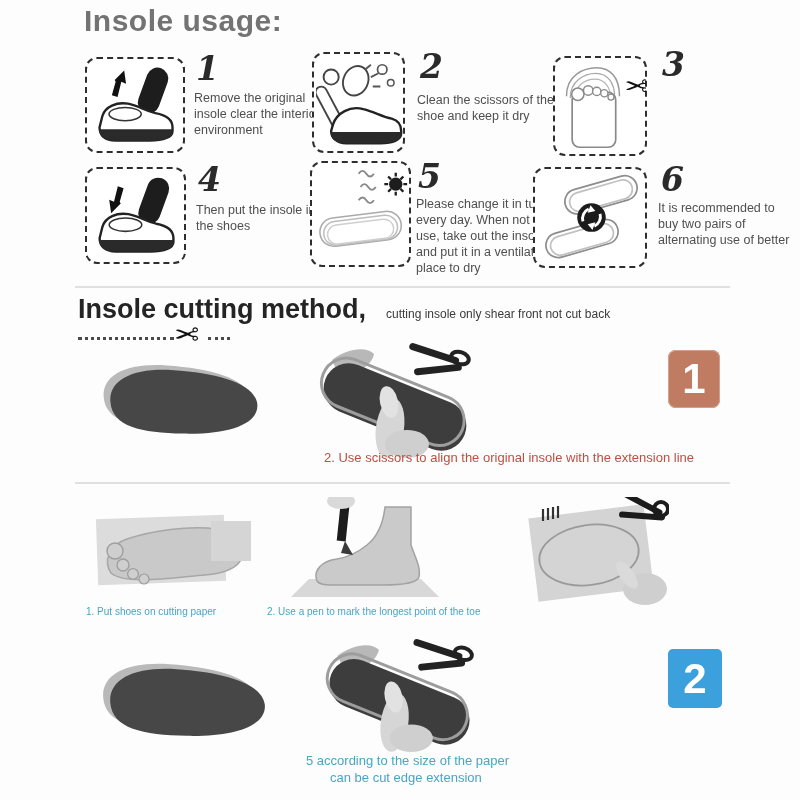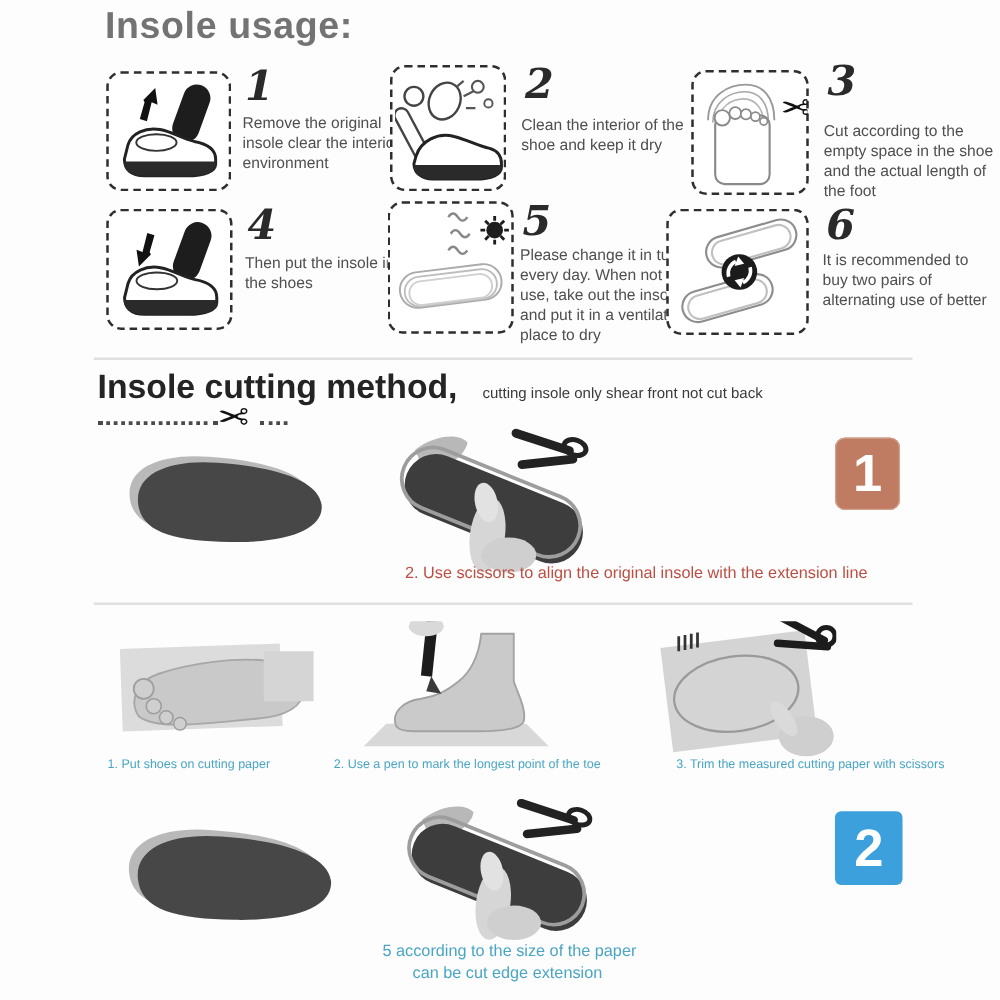--- a/index.html
+++ b/index.html
@@ -69,38 +69,37 @@
       <circle cx="70" cy="14" r="5" fill="none" stroke="#555" stroke-width="1.8"></circle>
       <circle cx="79" cy="28" r="3.5" fill="none" stroke="#555" stroke-width="1.6"></circle>
       <rect x="8" y="30" width="12" height="48" rx="6" transform="rotate(-28 14 54)" fill="#fff" stroke="#444" stroke-width="2"></rect>
       <ellipse cx="42" cy="26" rx="13" ry="16" fill="#fff" stroke="#444" stroke-width="2" transform="rotate(24 42 26)"></ellipse>
       <path d="M52,14 l6,-5 M58,22 l8,-4 M60,32 l8,0" stroke="#555" stroke-width="2" fill="none"></path>
       <path d="M18,72 C22,60 36,52 50,56 C62,59 70,64 80,66 C87,68 90,73 90,79 L90,82 C90,88 82,92 68,92 L32,92 C22,92 16,86 16,79 Z" fill="#fff" stroke="#222" stroke-width="2.5"></path>
       <path d="M16,80 L90,80 L90,83 C90,88 82,92 68,92 L32,92 C22,92 16,88 16,83 Z" fill="#2a2a2a"></path>
     </svg>
   </div>
   <div class="abs step-num" style="left:420px; top:50px;">2</div>
-  <div class="abs step-text" style="left:417px; top:92px; width:140px;">Clean the interior of the shoe and keep it dry</div>
+  <div class="abs step-text" style="left:417px; top:92px; width:140px;">Clean the scissors of the shoe and keep it dry</div>
 
   <div class="abs step-box" style="left:553px; top:56px; width:94px; height:100px;">
     <svg viewBox="0 0 94 100" width="89" height="95" style="margin:2px;">
       <path d="M10,38 C10,16 28,8 42,8 C56,8 66,18 66,38" fill="none" stroke="#9a9a9a" stroke-width="1.6"></path>
       <path d="M14,40 C14,22 29,14 41,14 C53,14 61,23 61,40" fill="none" stroke="#a8a8a8" stroke-width="1.4"></path>
       <path d="M18,42 C18,27 30,20 40,20 C50,20 57,28 57,42" fill="none" stroke="#b5b5b5" stroke-width="1.3"></path>
       <rect x="16" y="34" width="46" height="58" rx="8" fill="#fff" stroke="#8a8a8a" stroke-width="1.8"></rect>
       <circle cx="22" cy="36" r="6.5" fill="#fff" stroke="#8a8a8a" stroke-width="1.6"></circle>
       <circle cx="33" cy="32" r="5" fill="#fff" stroke="#8a8a8a" stroke-width="1.5"></circle>
       <circle cx="42" cy="33" r="4.4" fill="#fff" stroke="#8a8a8a" stroke-width="1.5"></circle>
       <circle cx="50" cy="35" r="3.8" fill="#fff" stroke="#8a8a8a" stroke-width="1.4"></circle>
       <circle cx="57" cy="39" r="3.2" fill="#fff" stroke="#8a8a8a" stroke-width="1.4"></circle>
       <text x="84" y="38" font-size="30" fill="#111" text-anchor="middle" transform="scale(-1,1) translate(-168,0)">✂</text>
     </svg>
   </div>
   <div class="abs step-num" style="left:662px; top:48px;">3</div>
-  <div class="abs step-text" style="left:659px; top:97px; width:140px;">Cut according to the empty space in the shoe and the actual length of the foot</div>
 
   <div class="abs step-box" style="left:85px; top:167px; width:101px; height:97px;">
     <svg viewBox="0 0 100 96" width="96" height="92" style="margin:2px;">
       <rect x="56" y="6" width="23" height="50" rx="11.5" transform="rotate(20 67 31)" fill="#1d1d1d"></rect>
       <path d="M14,58 C17,48 29,43 41,45 C52,47 58,52 70,55 C81,57 88,62 88,70 L88,74 C88,80 79,84 64,84 L28,84 C16,84 11,78 11,70 Z" fill="#fff" stroke="#222" stroke-width="2.5"></path>
       <path d="M11,72 L88,72 L88,76 C88,81 79,84 64,84 L28,84 C16,84 11,79 11,74 Z" fill="#2a2a2a"></path>
       <ellipse cx="38" cy="56" rx="17" ry="7" fill="#fff" stroke="#333" stroke-width="1.6"></ellipse>
       <polygon points="33,34 23,44 21,30 26,32 30,16 36,18 32,32" fill="#111"></polygon>
     </svg>
   </div>
@@ -226,21 +225,20 @@
       <circle cx="134" cy="12" r="7" fill="none" stroke="#1c1c1c" stroke-width="4"></circle>
     </g>
     <g>
       <ellipse cx="118" cy="92" rx="22" ry="16" fill="#cfcfcf"></ellipse>
       <ellipse cx="100" cy="78" rx="7" ry="16" fill="#dadada" transform="rotate(-35 100 78)"></ellipse>
     </g>
   </svg>
 
   <div class="abs caption-teal" style="left:86px; top:606px;">1. Put shoes on cutting paper</div>
   <div class="abs caption-teal" style="left:267px; top:606px;">2. Use a pen to mark the longest point of the toe</div>
-  <div class="abs caption-teal" style="left:541px; top:606px; width:260px;">3. Trim the measured cutting paper with scissors</div>
 
   <svg class="abs" style="left:88px; top:650px;" viewBox="0 0 190 100" width="192" height="101">
     <path d="M22,52 C20,28 48,16 88,19 C132,22 172,32 175,54 C177,74 148,86 98,85 C54,84 24,78 22,52 Z" fill="#b9b9b9" transform="translate(-7,-5)"></path>
     <path d="M22,52 C20,28 48,16 88,19 C132,22 172,32 175,54 C177,74 148,86 98,85 C54,84 24,78 22,52 Z" fill="#474747"></path>
   </svg>
 
   <svg class="abs" style="left:318px; top:636px;" viewBox="0 0 165 122" width="162" height="120">
     <path d="M20,20 C35,8 55,6 62,14 C60,26 42,36 28,38 Z" fill="#b8b8b8"></path>
     <rect x="8" y="42" width="150" height="50" rx="25" transform="rotate(22 83 67)" fill="#3d3d3d"></rect>
     <rect x="8" y="42" width="150" height="50" rx="25" transform="rotate(22 83 67) translate(-4,-4)" fill="none" stroke="#9d9d9d" stroke-width="3"></rect>

